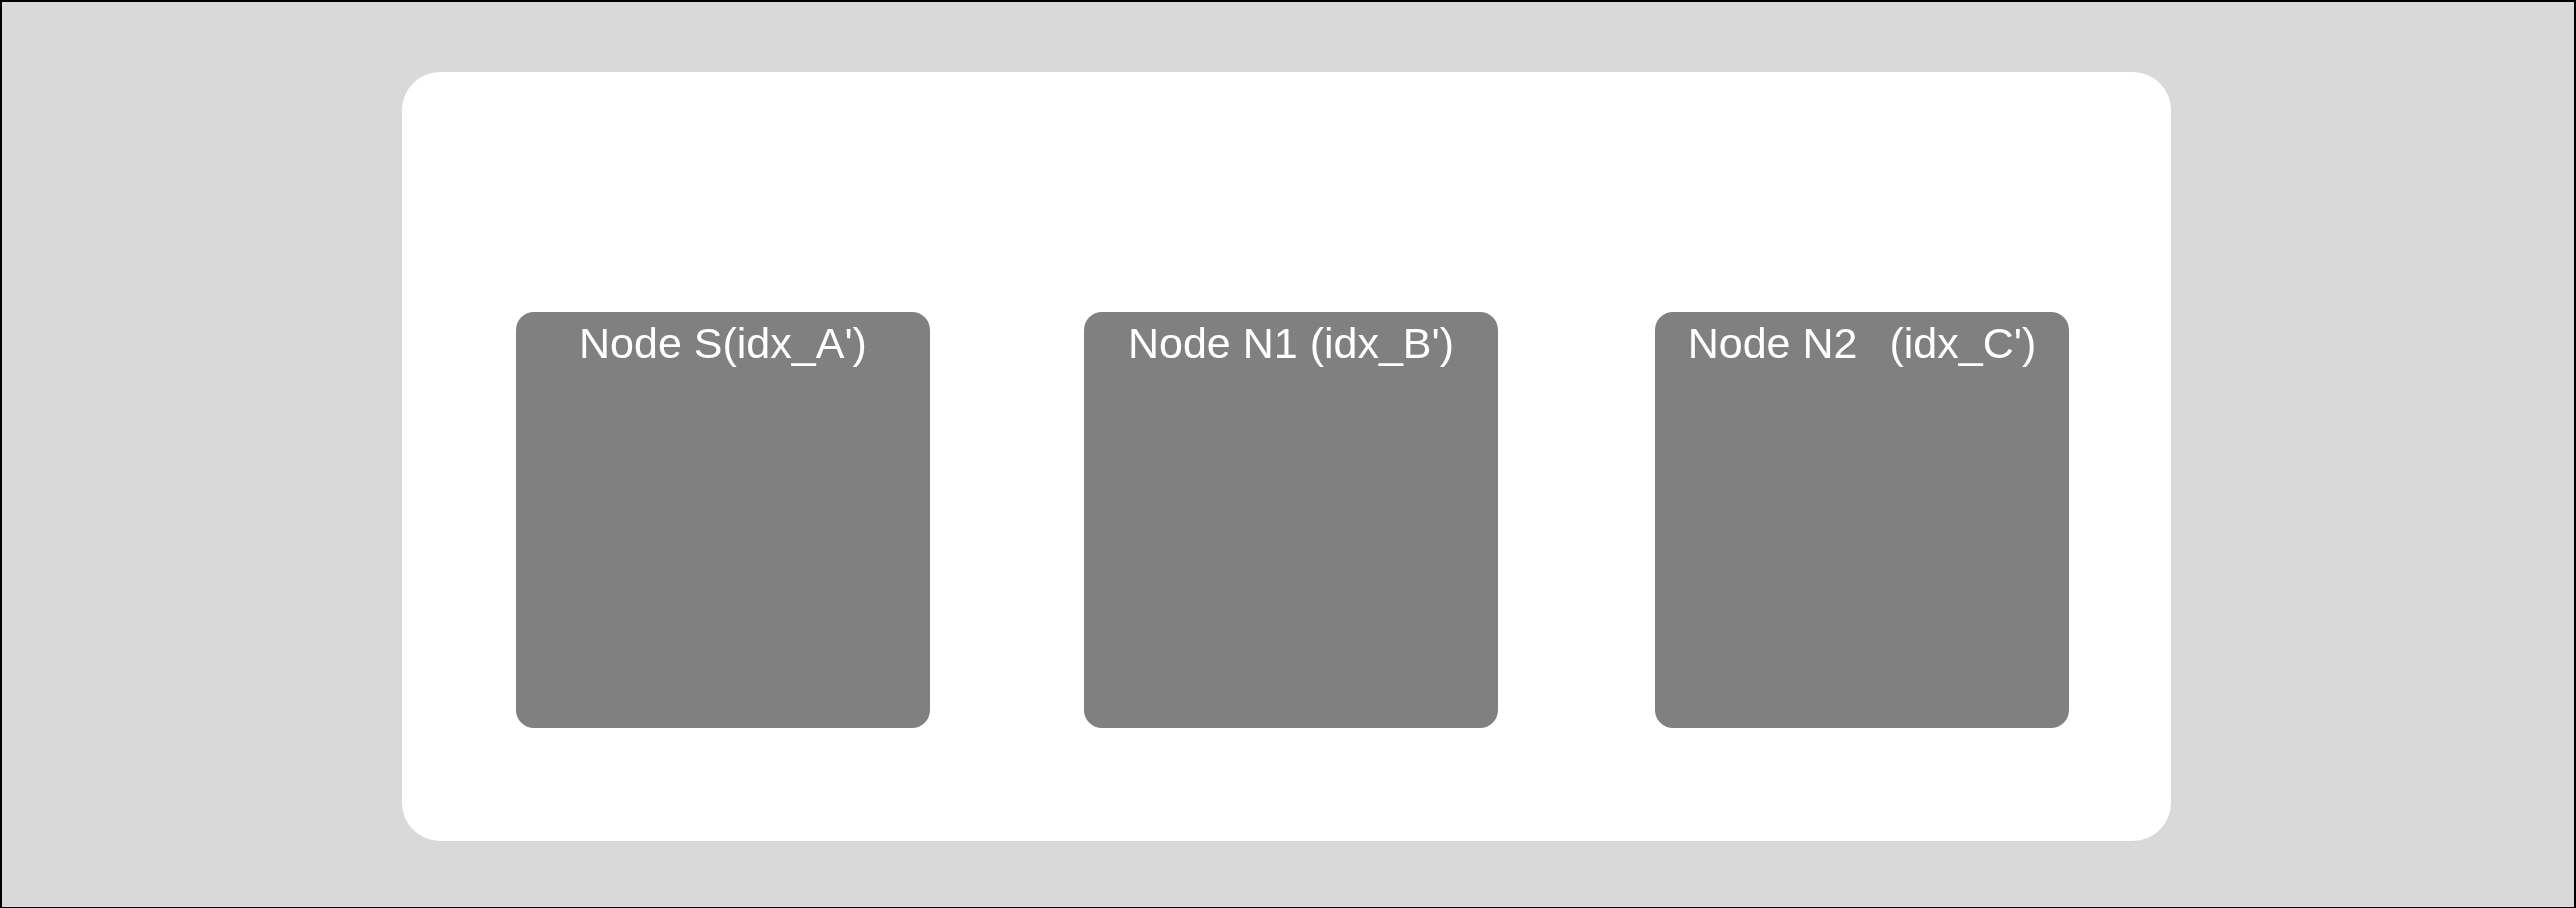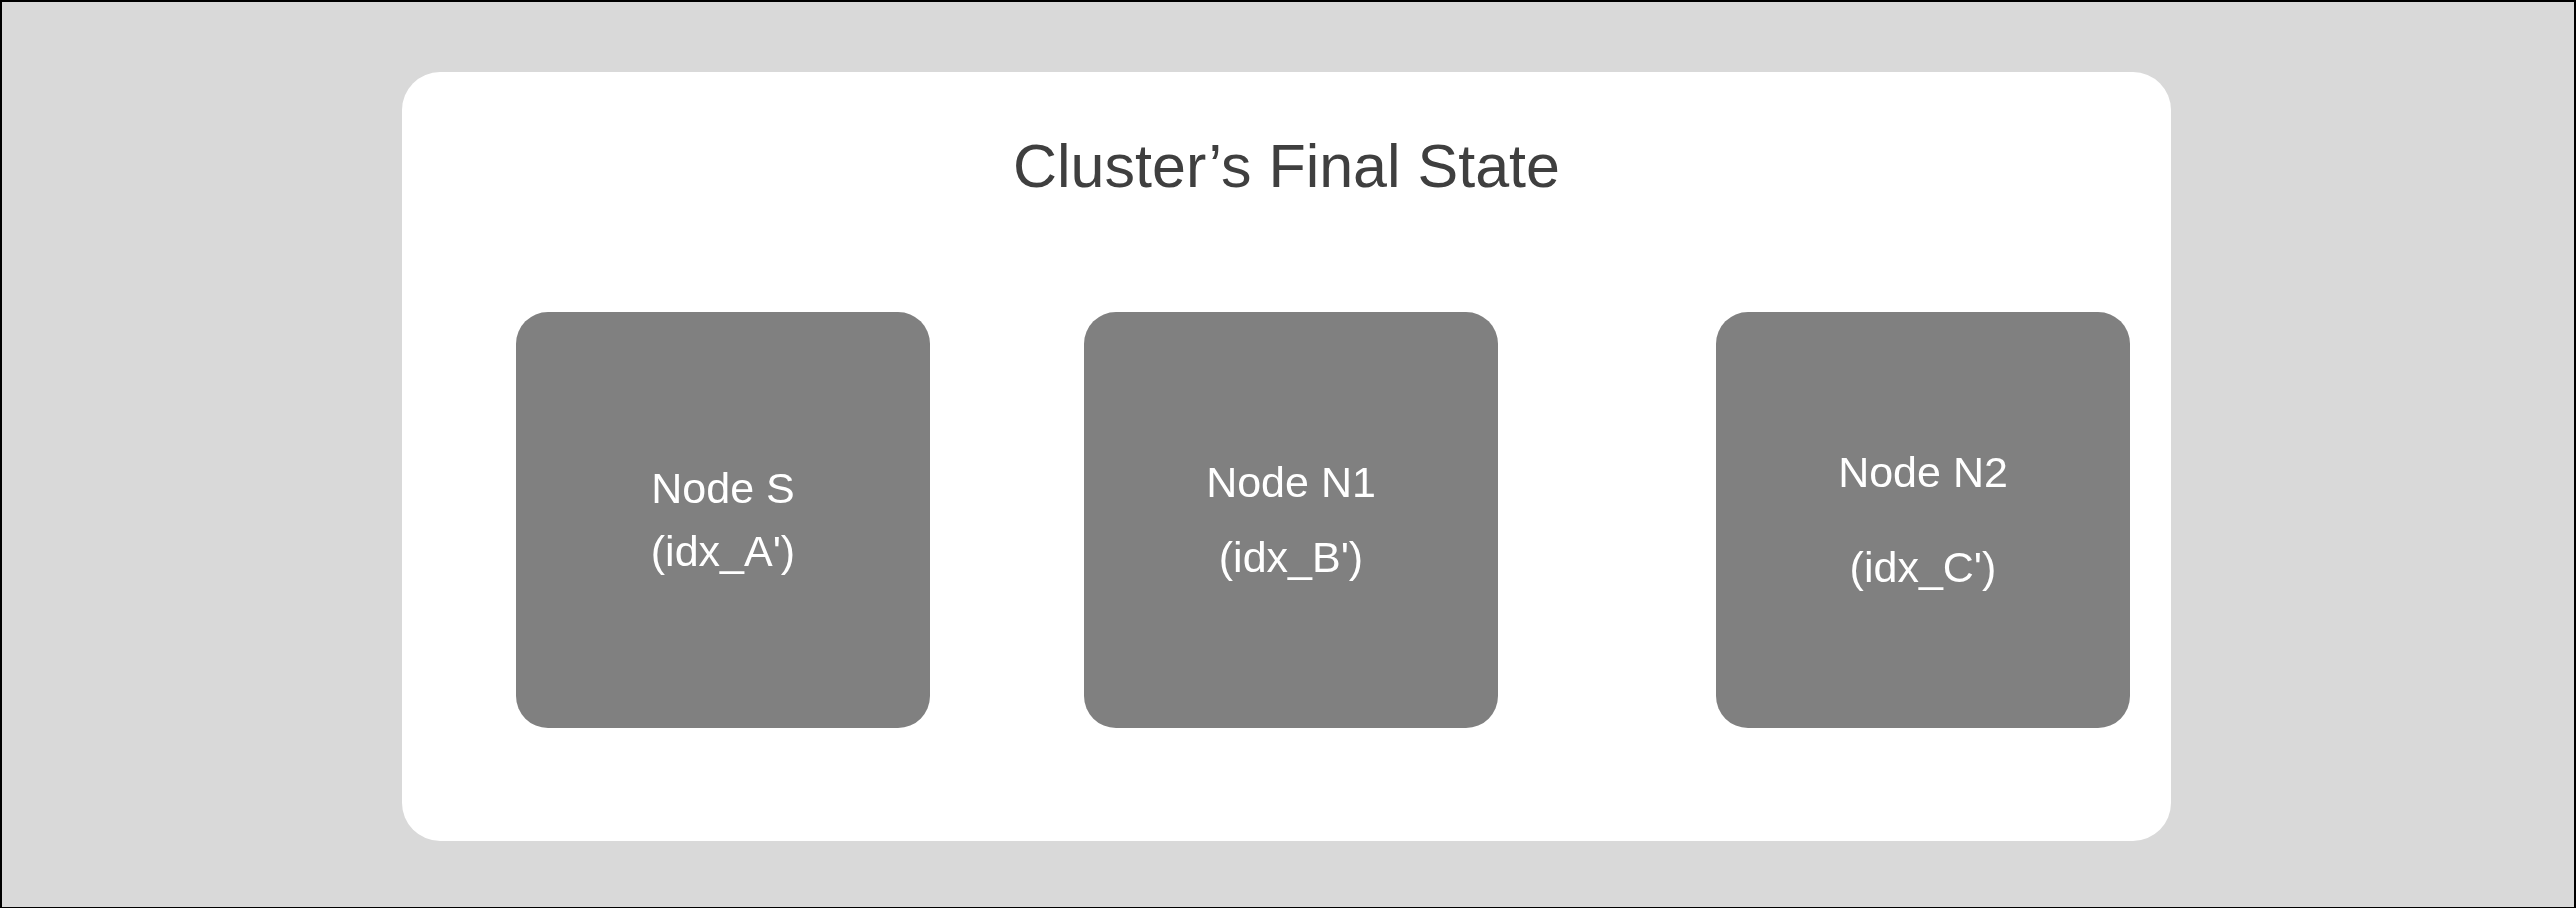--- a/index.html
+++ b/index.html
@@ -41,40 +41,39 @@
     line-height: 1.25;
     color: #3f3f3f;
     letter-spacing: 0px;
   }
   .node {
     position: absolute;
     top: 240px;
     width: 414px;
     height: 416px;
     background: #808080;
-    border-radius: 32px;
+    border-radius: 18px;
     display: flex;
-    flex-direction: column;
-    align-items: center;
+    flex-direction: row;
+    align-items: flex-start;
     justify-content: center;
     color: #ffffff;
     font-size: 43px;
     line-height: 63px;
     text-align: center;
   }
   .node-s  { left: 114px; }
   .node-n1 { left: 682px; gap: 12px; }
-  .node-n2 { left: 1314px; gap: 32px; }
+  .node-n2 { left: 1253px; gap: 32px; }
 </style>
 </head>
 <body>
 
 <div class="frame">
   <div class="card">
-    <div class="title">Cluster’s Final State</div>
 
     <div class="node node-s">
       <div>Node S</div>
       <div>(idx_A')</div>
     </div>
 
     <div class="node node-n1">
       <div>Node N1</div>
       <div>(idx_B')</div>
     </div>

